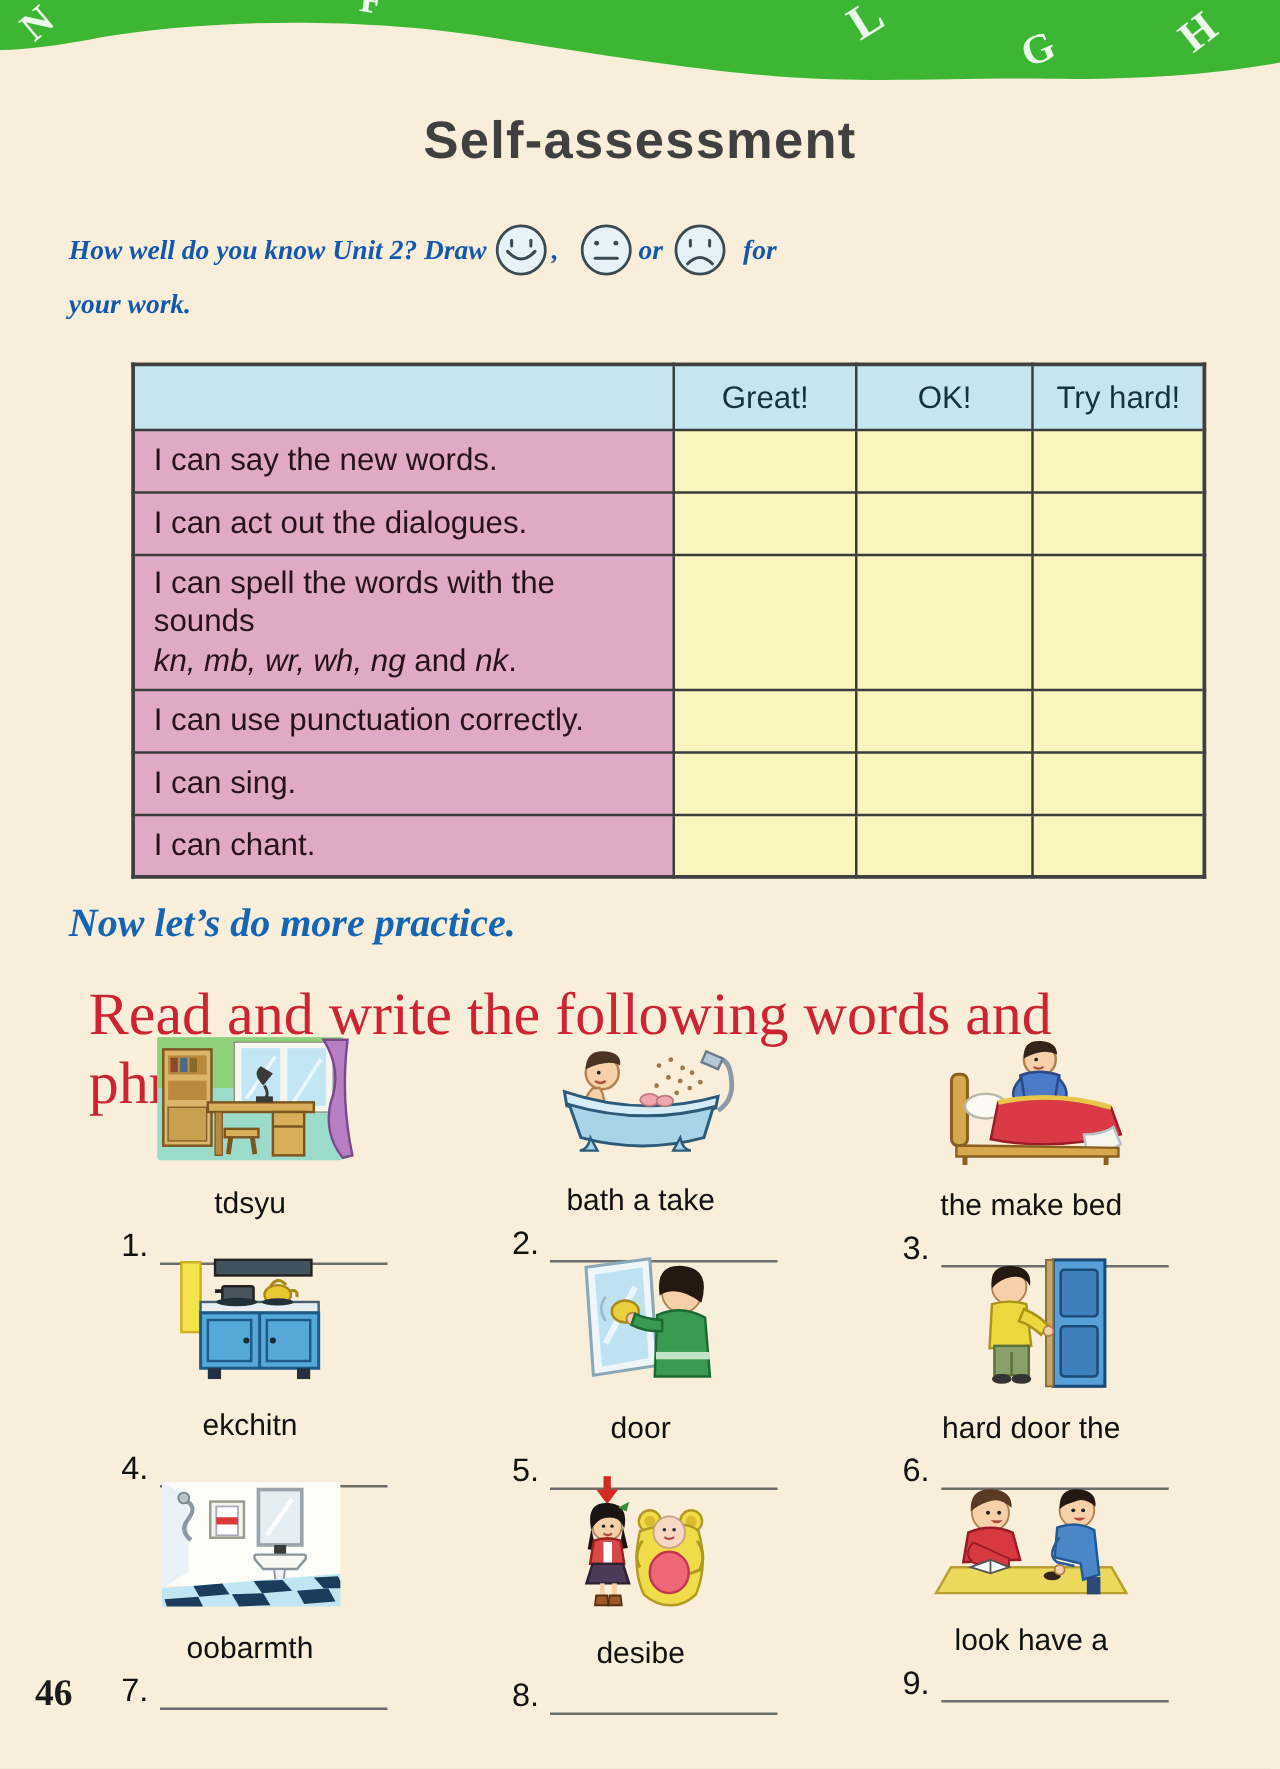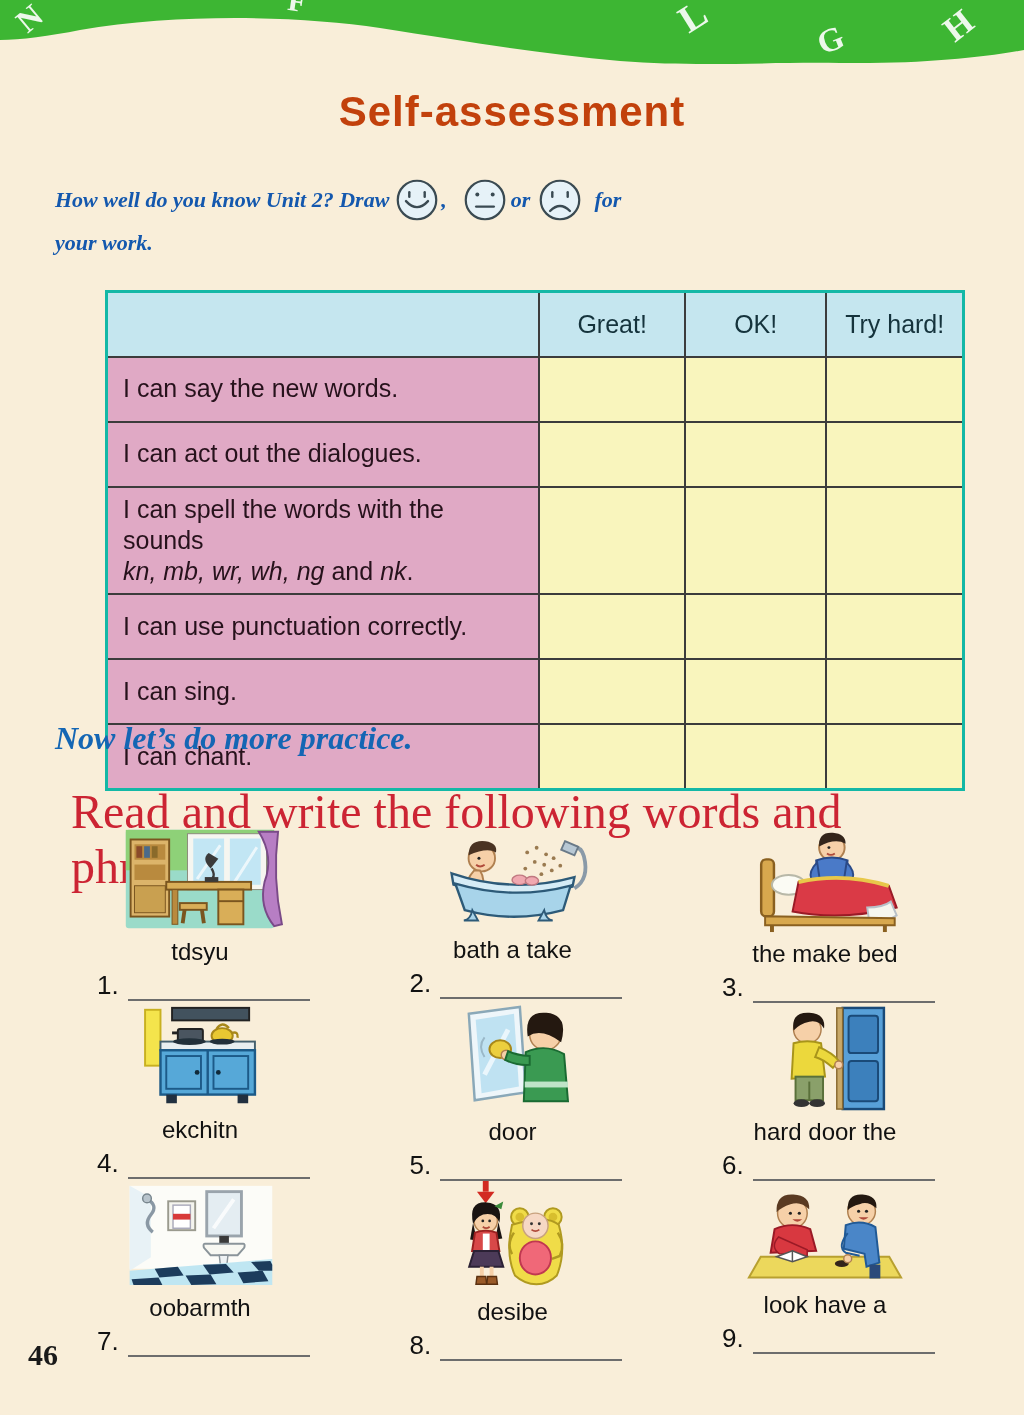--- a/index.html
+++ b/index.html
@@ -4,58 +4,58 @@
 <style>
   html,body{margin:0;padding:0;background:#e8e0d0;}
   #page{position:relative;width:1024px;height:1415px;background:#f9eed9;overflow:hidden;
         font-family:"Liberation Sans",sans-serif;}
   
   #banner{position:absolute;left:0;top:0;width:1024px;height:150px;}
   .banner-letter{position:absolute;color:rgba(255,255,255,.9);
       font-family:"Liberation Serif",serif;font-weight:bold;}
   
   #page-title{position:absolute;left:0;top:88px;width:1024px;margin:0;text-align:center;
-      color:#c2410c;font-size:42px;font-weight:bold;letter-spacing:1px;}
+      color:#404040;font-size:42px;font-weight:bold;letter-spacing:1px;}
   #prompt{position:absolute;left:55px;top:178px;width:915px;
       color:#1458ae;font-family:"Liberation Serif",serif;font-style:italic;font-weight:bold;
       font-size:22px;}
   .prompt-line1{display:flex;align-items:center;}
   .face{flex:0 0 auto;margin:0 2px 0 6px;}
   .prompt-comma{margin-right:10px;}
   .prompt-or{margin:0 2px;}
   .prompt-for{margin-left:10px;}
   .prompt-line2{margin-top:8px;}
   
   #assess-table{position:absolute;left:105px;top:290px;width:860px;border-collapse:collapse;
       table-layout:fixed;}
   #assess-table th,#assess-table td{border:2px solid #3c3c3c;}
-  #assess-table{border:3px solid #14b8a6;}
+  #assess-table{border:3px solid #404040;}
   #assess-table th{background:#c5e6ef;height:48px;font-size:25px;font-weight:normal;color:#15333c;}
   #assess-table td.label-cell{background:#e0a9c5;color:#27121c;font-size:25px;
       padding:6px 10px 6px 15px;line-height:1.25;}
   #assess-table td.answer-cell{background:#f9f5bd;}
   #assess-table col.c-label{width:50.5%;}
   #assess-table col.c-a{width:17%;}
   #assess-table col.c-b{width:16.5%;}
   #assess-table col.c-c{width:16%;}
-  #assess-table tr{height:65px;}
+  #assess-table tr{height:50px;}
   #assess-table tr.tall{height:76px;}
   .snd-i{font-style:italic;}
   .snd-and{margin:0 7px;}
   
   #lead-in{position:absolute;left:55px;top:720px;margin:0;color:#1466b4;
       font-family:"Liberation Serif",serif;font-style:italic;font-weight:bold;font-size:32px;}
   #instruction{position:absolute;left:55px;top:768px;margin:16px;color:#cc2433;
       font-family:"Liberation Serif",serif;font-size:48px;}
   #practice-grid{position:absolute;left:75px;top:826px;width:875px;
       display:grid;grid-template-columns:250px 250px 250px;justify-content:space-between;
       row-gap:6px;}
   .practice-item{display:flex;flex-direction:column;align-items:center;height:172px;}
   .art{height:110px;display:flex;align-items:flex-end;justify-content:center;}
-  .word{margin-top:6px;font-size:24px;color:#111;}
+  .word{margin-top:17px;font-size:24px;color:#111;}
   .blank-row{align-self:stretch;display:flex;align-items:flex-end;margin-top:4px;
       padding-left:22px;font-size:26px;color:#111;}
   .blank-line{display:inline-block;width:182px;border-bottom:2px solid #6d6d6d;
       margin-left:9px;height:26px;}
   #page-number{position:absolute;left:28px;top:1338px;color:#1a1a1a;
       font-family:"Liberation Serif",serif;font-weight:bold;font-size:30px;}
 </style>
 </head>
 <body>
 

